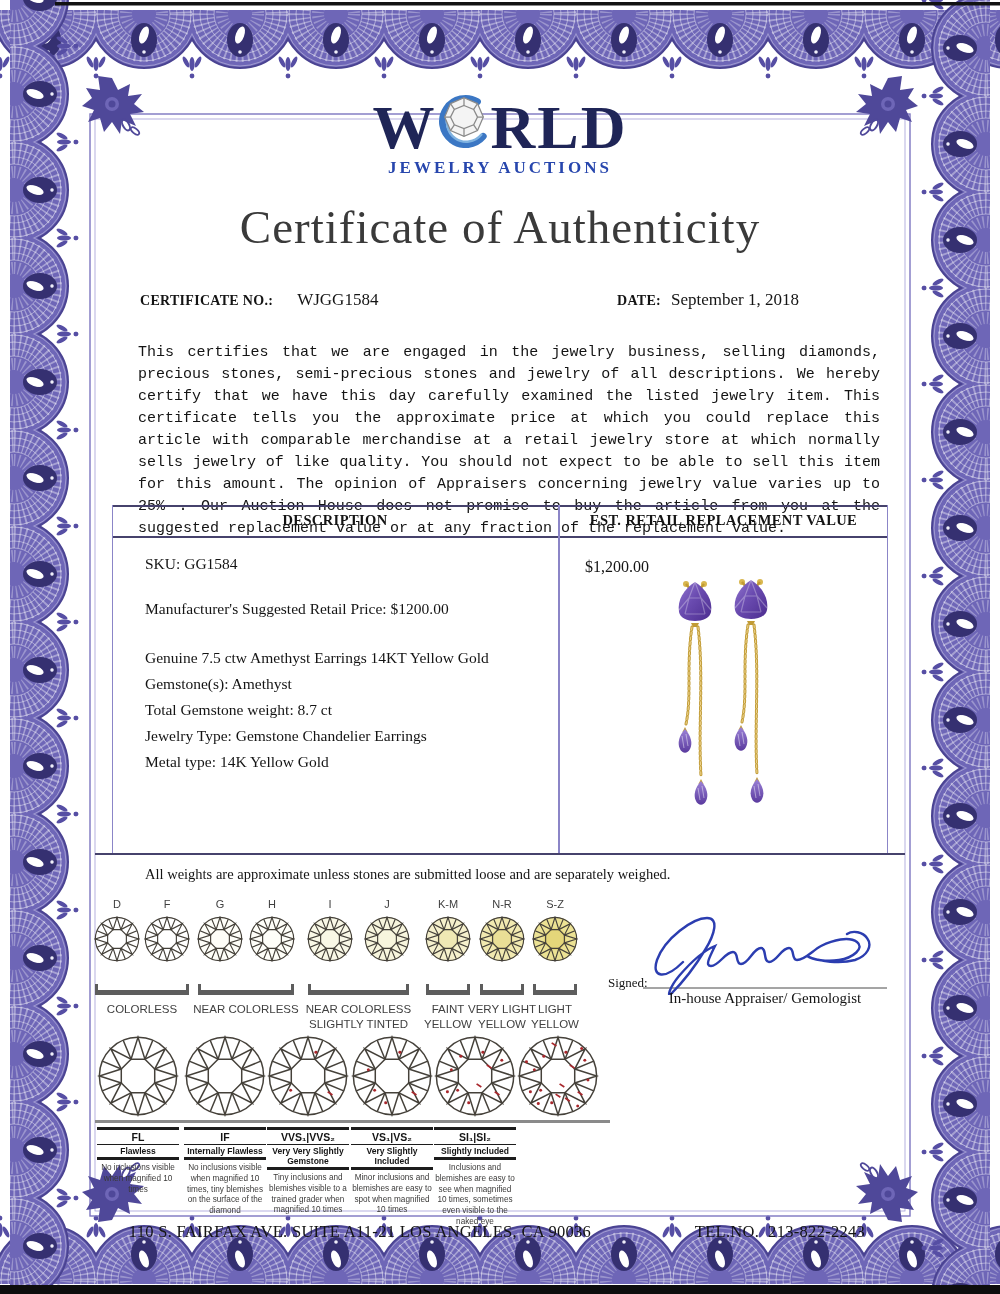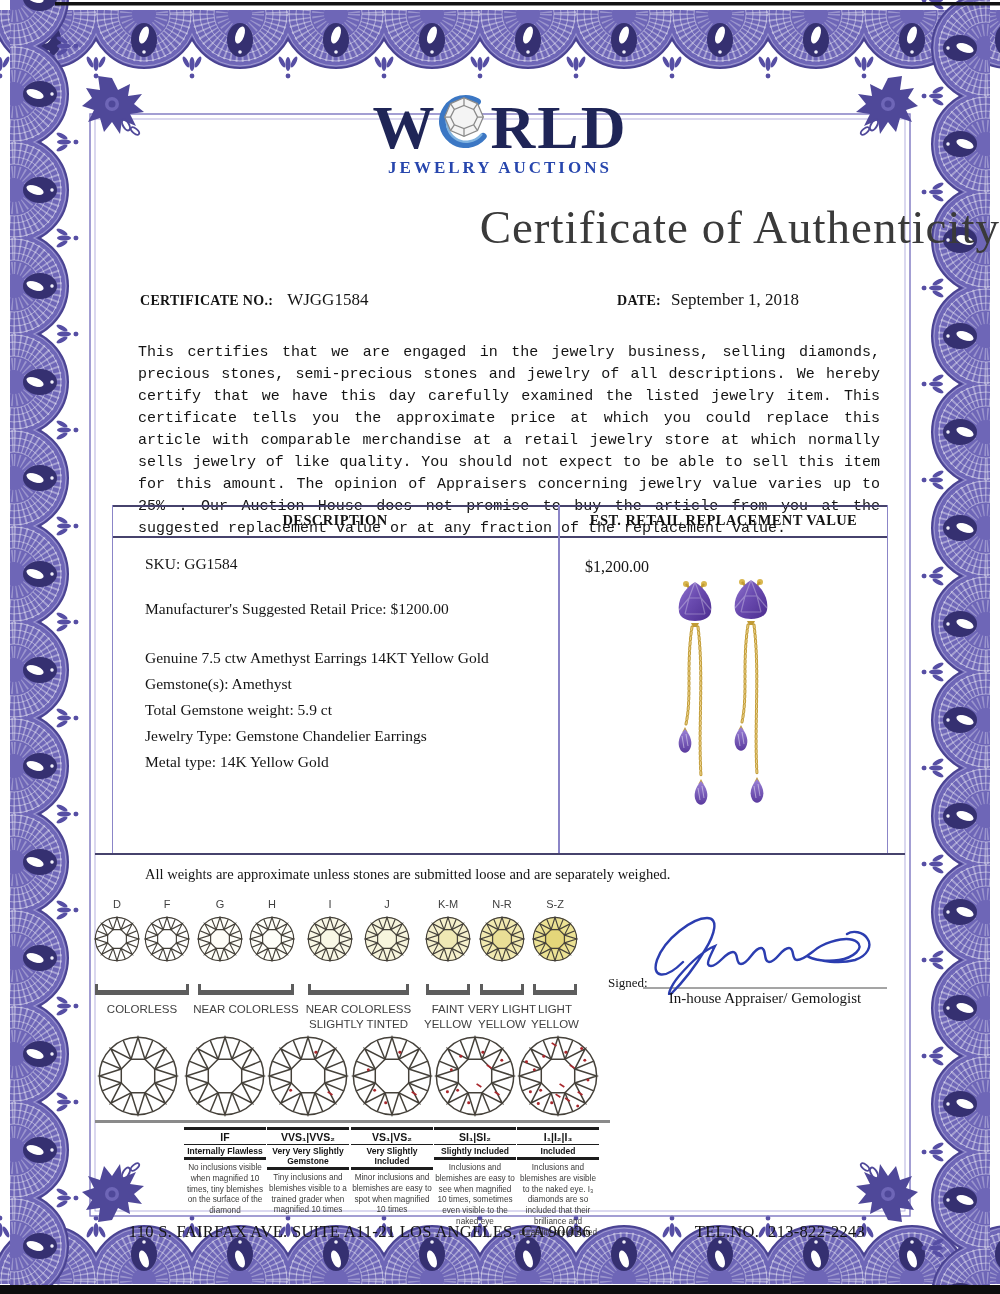--- a/index.html
+++ b/index.html
@@ -3,21 +3,21 @@
 <meta charset="utf-8">
 <style>
   html,body{margin:0;padding:0;background:#e8e8e8;}
   .page{position:relative;width:1000px;height:1294px;margin:0 auto;background:#ffffff;
         font-family:"Liberation Serif",serif;color:#141414;overflow:hidden;}
   .abs{position:absolute;}
   
   .logo-line{display:flex;align-items:flex-end;justify-content:center;gap:2px;}
   .logo-word{font-weight:bold;font-size:62px;line-height:.9;color:#1f2557;letter-spacing:2px;}
   .logo-sub{margin-top:2px;text-align:center;font-weight:bold;font-size:17px;color:#2746ad;letter-spacing:3px;}
-  .cert-title{width:100%;text-align:right;font-size:47px;color:#3a3a3a;letter-spacing:1px;}
+  .cert-title{width:100%;text-align:center;font-size:47px;color:#3a3a3a;letter-spacing:1px;}
   .meta-label{font-weight:bold;font-size:14px;letter-spacing:.3px;}
   .meta-value{font-size:17px;}
   .body-par{font-size:15px;line-height:1.47;text-align:justify;font-family:Liberation Mono, monospace;}
   
   .tline{background:#46426c;}
   .vline{background:#8b85c7;}
   .th{font-weight:bold;font-size:14.5px;letter-spacing:.4px;text-align:center;}
   .desc-text{font-size:15.5px;}
   .details div{line-height:26px;}
   
@@ -132,21 +132,21 @@
       </span>
       <span class="logo-word">RLD</span>
     </div>
     <div class="logo-sub">JEWELRY AUCTIONS</div>
   </div>
 
   <div class="abs cert-title" style="left:0;top:200px;">Certificate of Authenticity</div>
 
   <div class="abs" style="left:140px;top:290px;">
     <span class="meta-label">CERTIFICATE NO.:</span>
-    <span class="meta-value" style="margin-left:10px;">WJGG1584</span>
+    <span class="meta-value" style="margin-left:20px;">WJGG1584</span>
   </div>
   <div class="abs" style="left:617px;top:290px;">
     <span class="meta-label">DATE:</span>
     <span class="meta-value" style="margin-left:6px;">September 1, 2018</span>
   </div>
 
   <div class="abs body-par" style="left:138px;top:342px;width:742px;">This certifies that we are engaged in the jewelry business, selling diamonds, precious stones, semi-precious stones and jewelry of all descriptions.  We hereby certify that we have this day carefully examined the listed jewelry item.  This certificate tells you the approximate price at which you could replace this article with comparable merchandise at a retail jewelry store at which normally sells jewelry of like quality.  You should not expect to be able to sell this item for this amount.  The opinion of Appraisers concerning jewelry value varies up to 25% .   Our Auction House does not promise to buy the article from you at the suggested replacement value or at any fraction of the replacement value.</div>
 
   <div class="abs tline" style="left:112px;top:505px;width:776px;height:2px;"></div>
   <div class="abs tline" style="left:112px;top:536px;width:776px;height:2px;"></div>
@@ -156,21 +156,21 @@
   <div class="abs vline" style="left:887px;top:505px;width:1px;height:348px;"></div>
 
   <div class="abs th" style="left:112px;top:512px;width:446px;">DESCRIPTION</div>
   <div class="abs th" style="left:560px;top:512px;width:327px;">EST. RETAIL REPLACEMENT VALUE</div>
 
   <div class="abs desc-text" style="left:145px;top:555px;">SKU: GG1584</div>
   <div class="abs desc-text" style="left:145px;top:600px;">Manufacturer's Suggested Retail Price: $1200.00</div>
   <div class="abs desc-text details" style="left:145px;top:645px;width:410px;" id="detailsList">
       <div>Genuine 7.5 ctw Amethyst Earrings 14KT Yellow Gold</div>
       <div>Gemstone(s): Amethyst</div>
-      <div>Total Gemstone weight: 5.9 ct</div>
+      <div>Total Gemstone weight: 8.7 ct</div>
       <div>Jewelry Type: Gemstone Chandelier Earrings</div>
       <div>Metal type: 14K Yellow Gold</div>
     </div>
   <div class="abs desc-text" style="left:585px;top:558px;font-size:16px;">$1,200.00</div>
 
   <svg class="abs" style="left:650px;top:576px;" width="175" height="265" viewBox="0 0 175 265">
     <defs>
       <linearGradient id="amy" x1="0" y1="0" x2="1" y2="1">
         <stop offset="0" stop-color="#9176cf"></stop>
           <stop offset=".45" stop-color="#6a4bb0"></stop>
@@ -295,20 +295,25 @@
   <div class="abs appraiser" style="left:630px;top:990px;width:270px;">In-house Appraiser/ Gemologist</div>
 
   <div class="abs sans" style="left:95px;top:1032px;width:515px;height:185px;" id="clarityChart">
       <div style="position:absolute;left:0;top:88px;width:515px;height:2.5px;background:#8a8a8a;"></div>
       <svg style="position:absolute;left:2px;top:3px;" width="82" height="82" viewBox="-52 -52 104 104">
         <circle r="50" fill="#ffffff"></circle>
         <g stroke="#45413a" stroke-width="1.9" fill="none">
           <use href="#dia-sym"></use>
         </g>
       </svg>
+      <div class="ccol" style="left:2px;top:95px;width:82px;">
+        <div class="cgrade">FL</div>
+        <div class="cname">Flawless</div>
+        <div class="cdesc">No inclusions visible when magnified 10 times</div>
+      </div>
       <svg style="position:absolute;left:89px;top:3px;" width="82" height="82" viewBox="-52 -52 104 104">
         <circle r="50" fill="#ffffff"></circle>
         <g stroke="#45413a" stroke-width="1.9" fill="none">
           <use href="#dia-sym"></use>
         </g>
       </svg>
       <div class="ccol" style="left:89px;top:95px;width:82px;">
         <div class="cgrade">IF</div>
         <div class="cname">Internally Flawless</div>
         <div class="cdesc">No inclusions visible when magnified 10 times, tiny blemishes on the surface of the diamond</div>
@@ -381,23 +386,18 @@
         <circle cx="-35" cy="20" r="1.9" fill="#a8272c"></circle>
         <circle cx="25" cy="38" r="1.9" fill="#a8272c"></circle>
         <line x1="-8" y1="-42" x2="-2" y2="-38" stroke="#a8272c" stroke-width="2.2"></line>
         <circle cx="38" cy="5" r="1.9" fill="#a8272c"></circle>
         <circle cx="-40" cy="-18" r="1.9" fill="#a8272c"></circle>
         <line x1="9" y1="28" x2="15" y2="32" stroke="#a8272c" stroke-width="2.2"></line>
         <circle cx="-25" cy="35" r="1.9" fill="#a8272c"></circle>
         <circle cx="30" cy="-35" r="1.9" fill="#a8272c"></circle>
         <line x1="-3" y1="23" x2="3" y2="27" stroke="#a8272c" stroke-width="2.2"></line>
       </svg>
-      <div class="ccol" style="left:422px;top:95px;width:82px;">
-        <div class="cgrade">I₁|I₂|I₃</div>
-        <div class="cname">Included</div>
-        <div class="cdesc">Inclusions and blemishes are visible to the naked eye. I₃ diamonds are so included that their brilliance and durability are affected</div>
-      </div>
     </div>
 
   <div class="abs footer-text" style="left:95px;top:1222px;width:530px;text-align:center;">110 S. FAIRFAX AVE. SUITE A11-21 LOS ANGELES, CA 90036</div>
   <div class="abs footer-text" style="left:650px;top:1222px;width:260px;text-align:center;white-space:pre;">TEL.NO.  213-822-2243</div>
 
 </div>
 
 </body></html>

